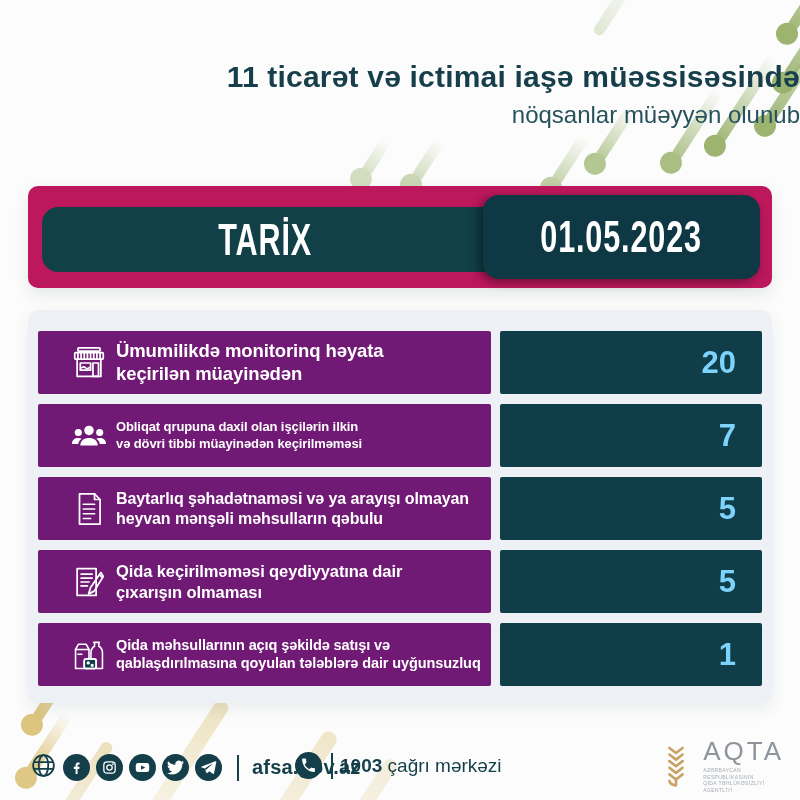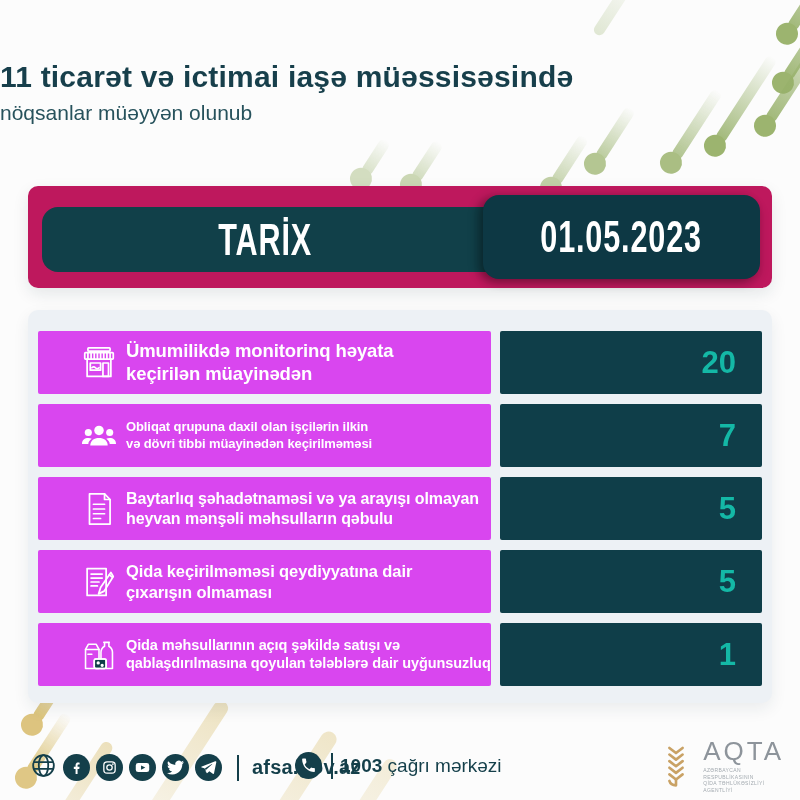--- a/index.html
+++ b/index.html
@@ -13,54 +13,54 @@
   .stem.green { background:linear-gradient(to bottom, rgba(160,184,118,0) 0%, rgba(150,176,105,0.9) 100%); }
   .stem.gold  { background:linear-gradient(to bottom, rgba(218,194,118,0) 0%, rgba(214,186,100,0.95) 100%); }
   .dot   { width:22px; height:22px; border-radius:50%; margin-top:-5px; }
   .dot.green { background:#9cb46f; }
   .dot.gold  { background:#dcc279; }
   .band  { position:absolute; border-radius:8px; transform:rotate(33deg); z-index:0;
            background:linear-gradient(to bottom, rgba(214,186,100,0.85) 0%, rgba(218,194,118,0) 100%); }
   .band.greenband { background:linear-gradient(to bottom, rgba(160,184,118,0) 0%, rgba(150,176,105,0.7) 100%); }
 
   
-  .header { position:absolute; top:60px; left:0; width:100%; text-align:left; color:#173f4b; z-index:2; }
+  .header { position:absolute; top:60px; left:0; width:100%; text-align:right; color:#173f4b; z-index:2; }
   .title-line1 { font-size:30px; font-weight:700; letter-spacing:0.2px; }
-  .title-line2 { font-size:21px; font-weight:400; color:#27525c; margin-top:7px; }
+  .title-line2 { font-size:24px; font-weight:400; color:#27525c; margin-top:7px; }
 
   
   .date-card { position:absolute; left:28px; top:186px; width:744px; height:102px;
                background:#be185d; border-radius:10px; box-shadow:0 6px 16px rgba(20,50,60,0.10); z-index:1; }
   .date-bar  { position:absolute; left:14px; top:21px; width:716px; height:65px;
                background:#114049; border-radius:16px; }
   .tarix-wrap { position:absolute; left:0; top:0; width:447px; height:65px;
                 display:flex; align-items:center; justify-content:center; }
   .condensed { display:inline-block; color:#ffffff; font-weight:700; font-size:36px;
                transform:scale(0.85,1.25); letter-spacing:1px; }
   .date-value-box { position:absolute; left:455px; top:9px; width:277px; height:84px;
                     background:#0d3844; border-radius:16px; display:flex; align-items:center; justify-content:center;
                     box-shadow:-6px 2px 10px rgba(0,0,0,0.28), 0 5px 10px rgba(0,0,0,0.18); }
 
   
   .table-card { position:absolute; left:28px; top:310px; width:744px; height:393px;
                 background:#edf1f5; border-radius:10px; box-shadow:0 6px 16px rgba(20,50,60,0.08);
                 padding:21px 10px 0 10px; box-sizing:border-box; z-index:1; }
   .t-row { display:flex; gap:9px; height:63px; margin-bottom:10px; }
-  .row-main { width:453px; background:#d946ef; border-radius:2px; display:flex; align-items:center;
-              color:#ffffff; padding-left:42px; box-sizing:border-box; }
+  .row-main { width:453px; background:#701a75; border-radius:2px; display:flex; align-items:center;
+              color:#ffffff; padding-left:32px; box-sizing:border-box; }
   .row-icon { width:38px; height:42px; margin-right:8px; flex:0 0 auto; display:flex; align-items:center; justify-content:center; }
   .row-icon svg { width:38px; height:40px; }
   .row-text { line-height:1.24; font-weight:600; white-space:nowrap; letter-spacing:-0.1px; }
   .t-row:nth-child(1) .row-text { font-size:18.5px; }
   .t-row:nth-child(2) .row-text { font-size:13px; }
   .t-row:nth-child(3) .row-text { font-size:16px; }
   .t-row:nth-child(4) .row-text { font-size:16.5px; }
   .t-row:nth-child(5) .row-text { font-size:14.5px; }
   .row-value { flex:1; background:#0f3e49; border-radius:2px; display:flex; align-items:center;
-               justify-content:flex-end; padding-right:26px; color:#14b8a6; font-size:31px; font-weight:700; }
+               justify-content:flex-end; padding-right:26px; color:#7dd3fc; font-size:31px; font-weight:700; }
 
   
   .footer { position:absolute; left:0; top:736px; width:100%; height:60px; z-index:1; }
   .social-group { position:absolute; left:30px; top:16px; display:flex; align-items:center; gap:6px; }
   .circle-icon { width:27px; height:27px; border-radius:50%; background:#143f4a;
                  display:flex; align-items:center; justify-content:center; flex:0 0 auto; }
   .circle-icon svg { width:17px; height:17px; }
   .globe-wrap svg { width:27px; height:27px; }
   .v-divider { width:2px; height:26px; background:#143f4a; margin:0 7px 0 9px; }
   .site-text { font-size:20px; font-weight:700; color:#143f4a; letter-spacing:0.2px; }

